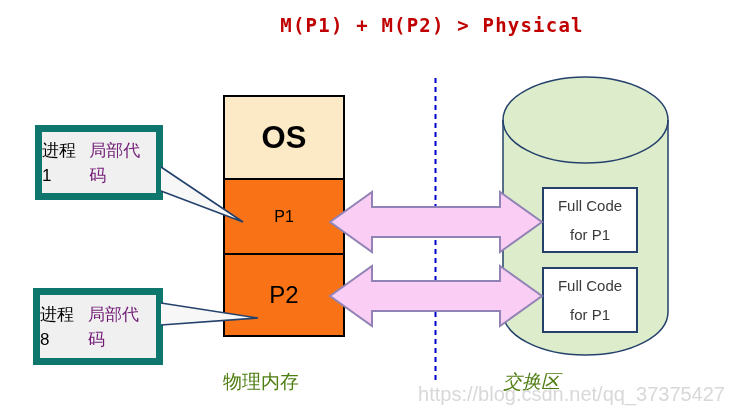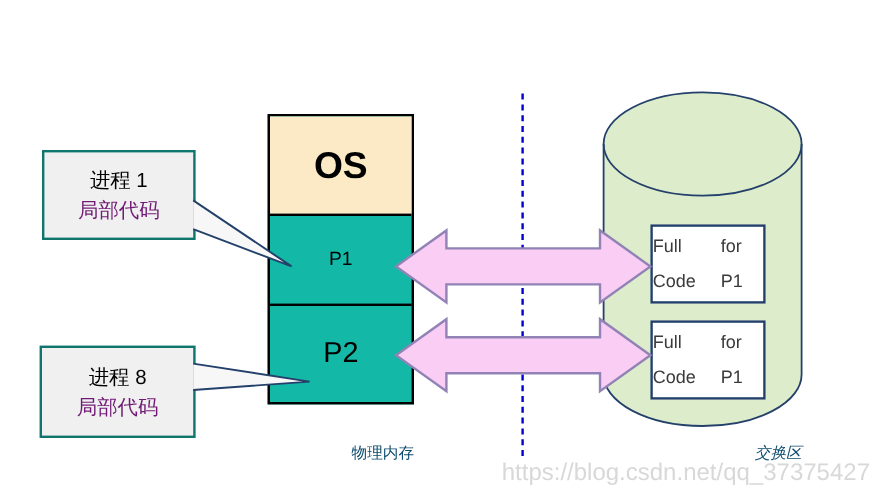--- a/index.html
+++ b/index.html
@@ -5,43 +5,43 @@
   html,body{margin:0;padding:0;}
   #canvas{position:relative;width:734px;height:411px;background:#ffffff;overflow:hidden;
           font-family:"Liberation Sans","DejaVu Sans",sans-serif;}
   .abs{position:absolute;}
   svg.layer{position:absolute;left:0;top:0;width:734px;height:411px;}
   #title{left:230px;top:14px;width:404px;text-align:center;
          font-family:"DejaVu Sans Mono",monospace;font-weight:bold;
          font-size:19px;letter-spacing:1.2px;color:#c00000;z-index:6;}
   
   #memstack{left:223px;top:95px;width:122px;height:242px;border:2px solid #000;
-            box-sizing:border-box;z-index:2;background:#14b8a6;}
+            box-sizing:border-box;z-index:2;background:#f97316;}
   .memcell{width:100%;box-sizing:border-box;display:flex;align-items:center;justify-content:center;}
   #os-box{height:83px;background:#fce9c6;border-bottom:2px solid #000;
           font-size:31px;font-weight:bold;color:#000;}
   #p1-box{height:75px;border-bottom:2px solid #000;font-size:16px;color:#000;}
   #p2-box{height:80px;font-size:24px;color:#000;}
   
-  .callout{border:2px solid #0f766e;background:#f0f0f0;box-sizing:border-box;
-           display:flex;flex-direction:column;align-items:center;justify-content:center;
+  .callout{border:7px solid #0f766e;background:#f0f0f0;box-sizing:border-box;
+           display:flex;flex-direction:row;align-items:center;justify-content:center;
            z-index:3;}
   #callout1{left:35px;top:125px;width:128px;height:75px;}
   #callout2{left:33px;top:288px;width:130px;height:77px;}
   .co-line1{font-size:17px;color:#000;line-height:25px;}
   .co-line2{font-size:17px;color:#701a75;line-height:25px;}
   
   .codebox{width:96px;height:66px;border:2px solid #24416b;background:#fff;
-           box-sizing:border-box;display:flex;align-items:center;
+           box-sizing:border-box;display:flex;flex-direction:column;align-items:center;
            justify-content:center;z-index:3;color:#3a3a3a;font-size:15px;}
   #codebox1{left:542px;top:187px;}
   #codebox2{left:542px;top:267px;}
   .cb-line{line-height:29px;}
   
-  .blue-label{color:#0c4a6e;font-size:13px;z-index:5;text-align:right;}
+  .blue-label{color:#4d7c0f;font-size:19px;z-index:5;text-align:left;}
   #mem-label{left:223px;top:369px;width:122px;}
   #swap-label{left:503px;top:369px;width:165px;font-style:italic;}
   #watermark{right:9px;top:383px;color:#d8d8d8;font-size:20px;z-index:4;}
   .z1{z-index:1}.z4{z-index:4}
 </style>
 </head>
 <body>
 
 <div id="canvas">
 
@@ -81,17 +81,18 @@
   </div>
 
   <svg class="layer z4">
     <line x1="435.5" y1="78" x2="435.5" y2="380" stroke="#0000cc" stroke-width="2" stroke-dasharray="5 4"></line>
     <path d="M161,167 L243,222 L161,191" fill="#f7f7f7" stroke="#24416b" stroke-width="1.6"></path>
     <path d="M161,303 L258,318 L161,325" fill="#f7f7f7" stroke="#24416b" stroke-width="1.6"></path>
     <polygon points="330,222 372,192 372,207 500,207 500,192 542,222 500,252 500,237 372,237 372,252" fill="#f9cdf4" stroke="#9183b5" stroke-width="2"></polygon>
     <polygon points="330,296 372,266 372,281 500,281 500,266 542,296 500,326 500,311 372,311 372,326" fill="#f9cdf4" stroke="#9183b5" stroke-width="2"></polygon>
   </svg>
 
+  <div id="title" class="abs">M(P1) + M(P2) &gt; Physical</div>
   <div id="mem-label" class="abs blue-label">物理内存</div>
   <div id="swap-label" class="abs blue-label">交换区</div>
   <div id="watermark" class="abs">https://blog.csdn.net/qq_37375427</div>
 
 </div>
 
 </body></html>

